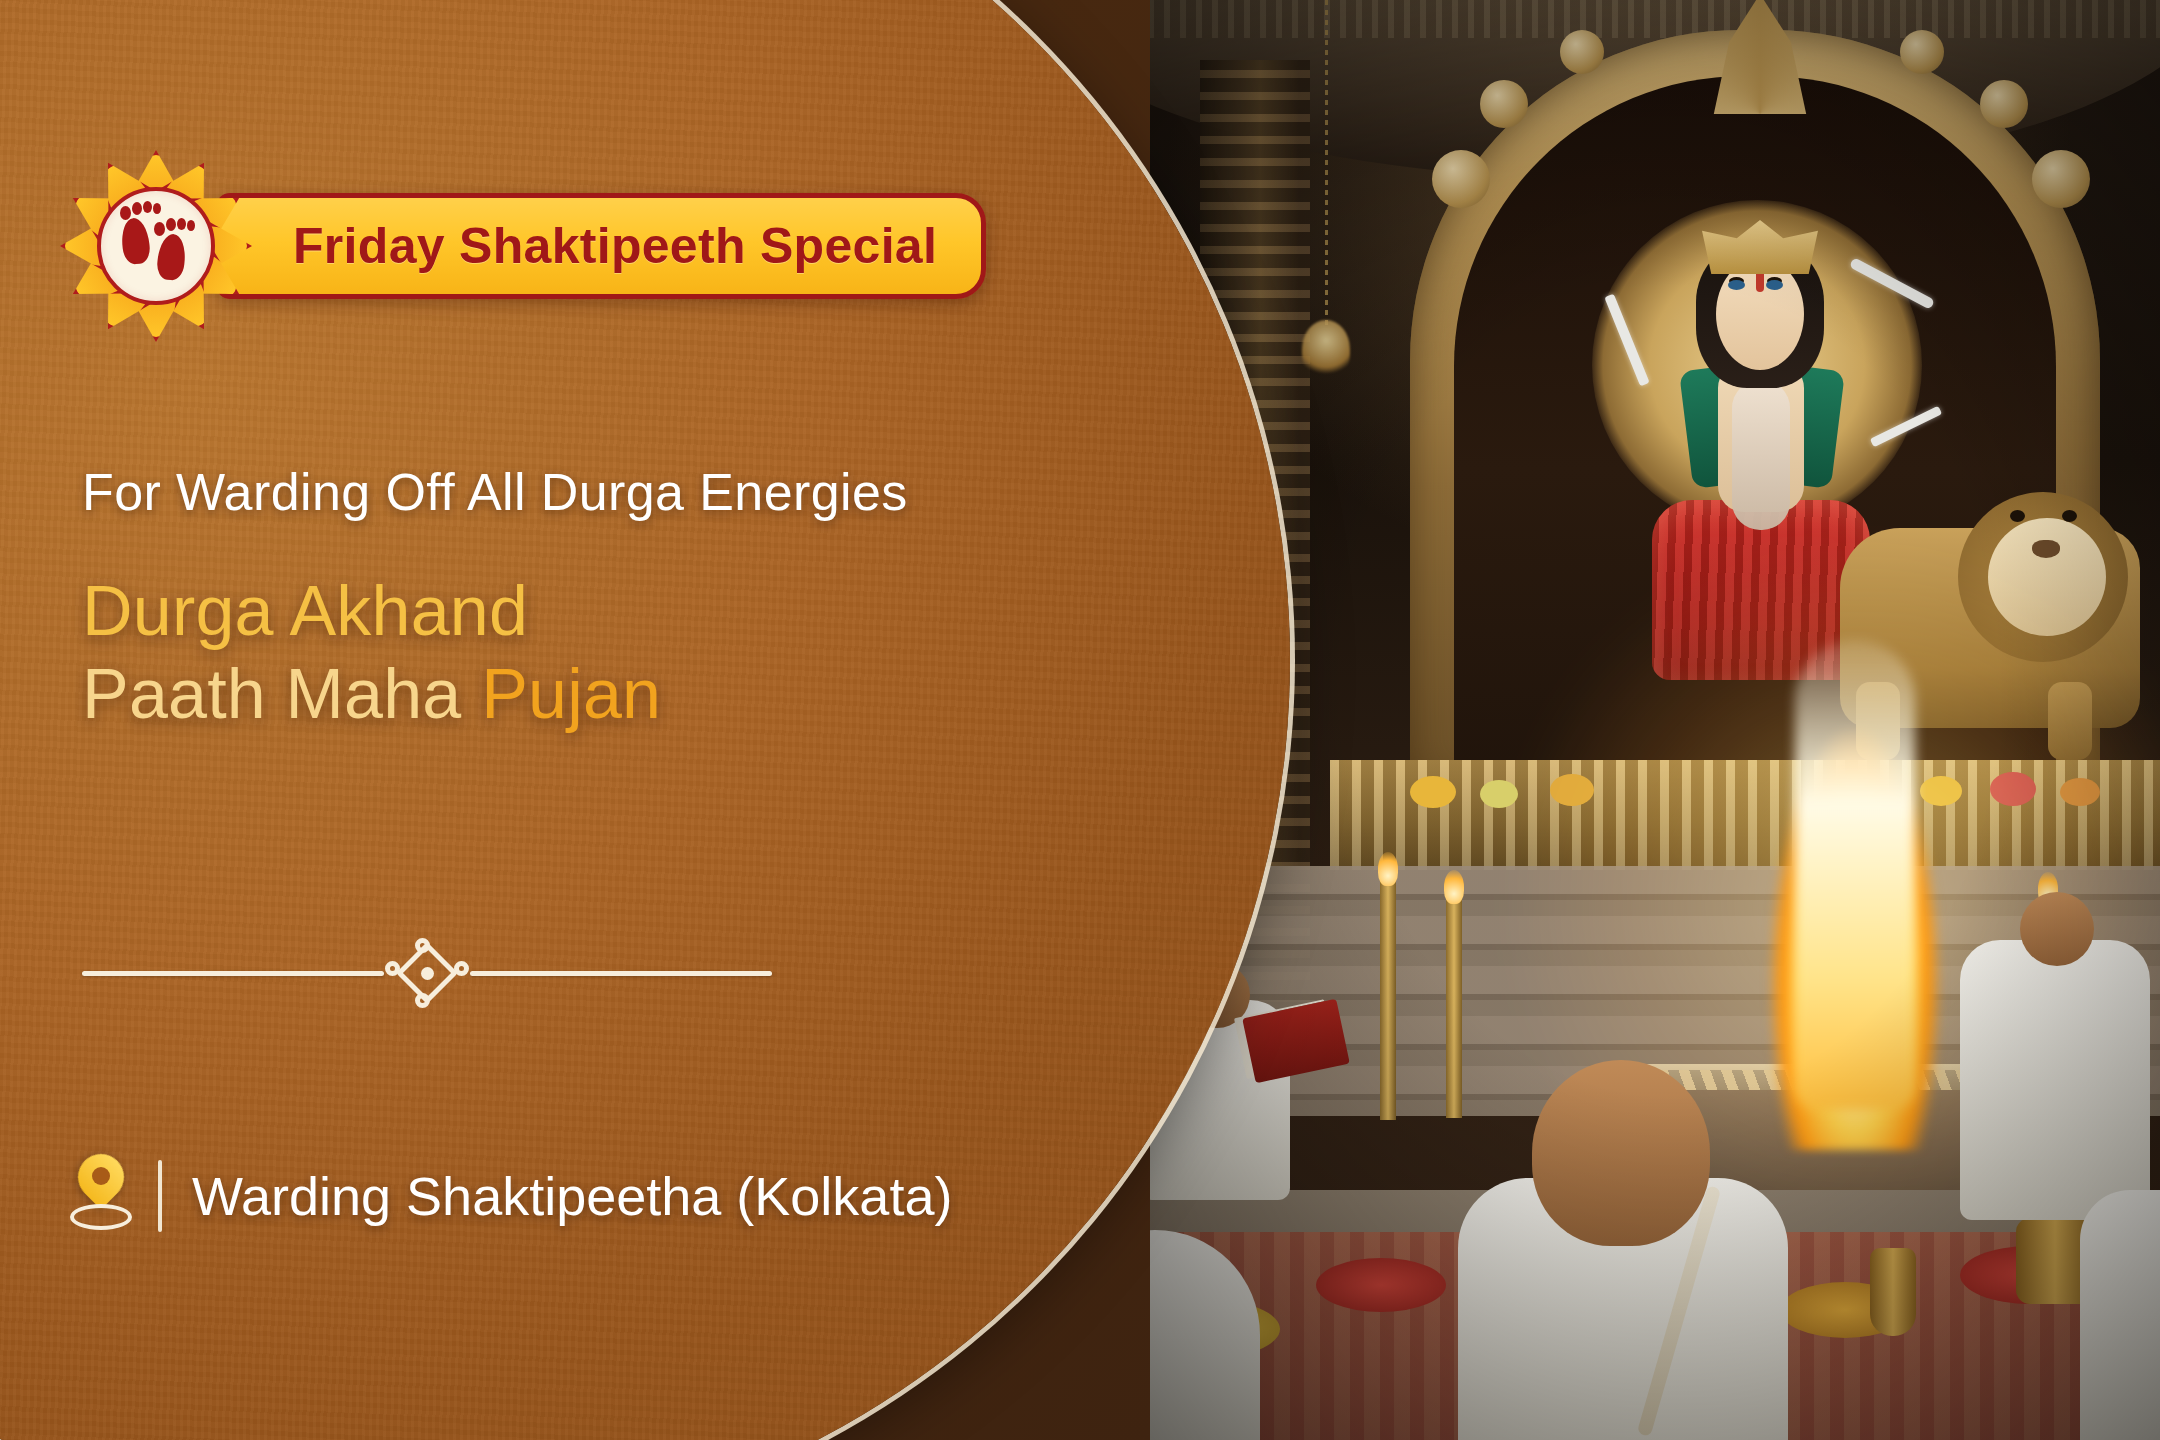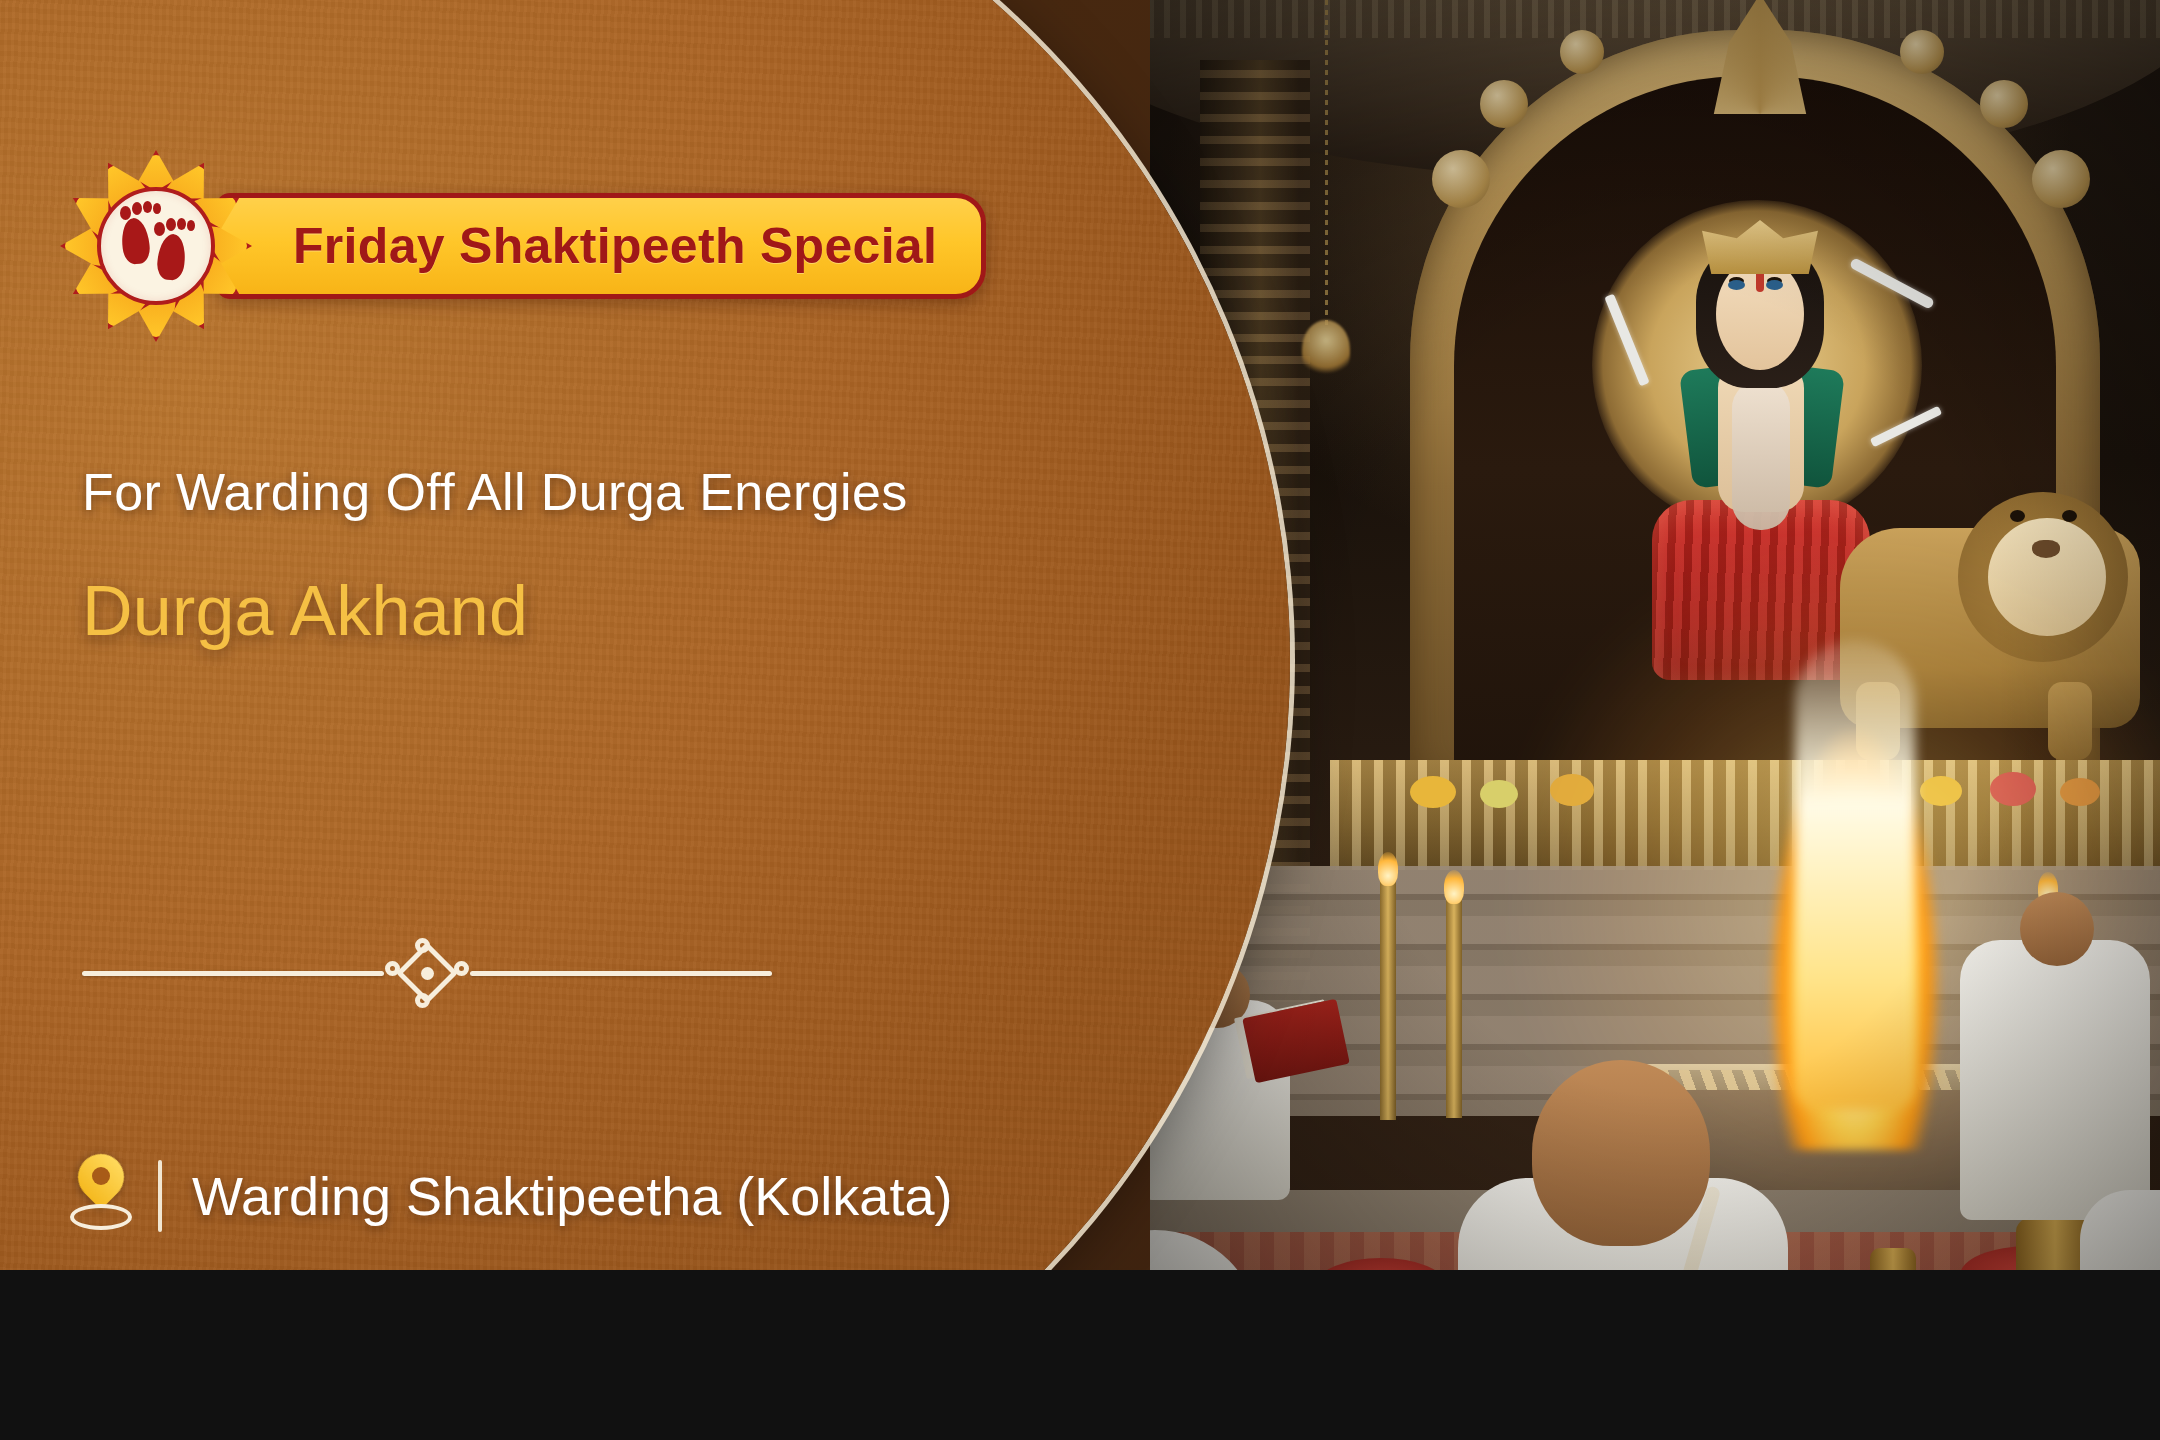--- a/index.html
+++ b/index.html
@@ -1,20 +1,20 @@
 <!DOCTYPE html>
 <html><head>
 <meta charset="utf-8">
 <style>
   html,body{margin:0;padding:0;background:#111;}
   *{box-sizing:border-box;}
 
   .banner{
     position:relative;
-    width:2160px;height:1270px;
+    width:2160px;height:1440px;
     overflow:hidden;
     font-family:"Liberation Sans", sans-serif;
     background:#40220c;
     padding-left:30px;
   }
 
   
   .photo{position:absolute;inset:0;overflow:hidden;background:#140c06;}
   .photo-inner{position:absolute;left:1080px;top:0;width:1080px;height:1440px;overflow:hidden;}
 
@@ -470,20 +470,23 @@
         <span class="badge-text">Friday Shaktipeeth Special</span>
       </div>
     </div>
 
     <div class="subtitle">For Warding Off All Durga Energies</div>
 
     <div class="headline">
       <div class="hl-line">
         <span class="gold-a">Durga Akhand</span>
       </div>
+      <div class="hl-line">
+        <span class="gold-b">Paath Maha </span><span class="gold-c">Pujan</span>
+      </div>
     </div>
 
     <div class="divider">
       <div class="dv-line"></div>
       <div class="dv-orn">
         <div class="dv-diamond"></div>
         <div class="dv-dot" style="left:50%;top:2px;margin-left:-12.5px;"></div>
         <div class="dv-dot" style="left:50%;bottom:2px;margin-left:-12.5px;"></div>
         <div class="dv-dot" style="left:1px;top:50%;margin-top:-12.5px;"></div>
         <div class="dv-dot" style="right:1px;top:50%;margin-top:-12.5px;"></div>

